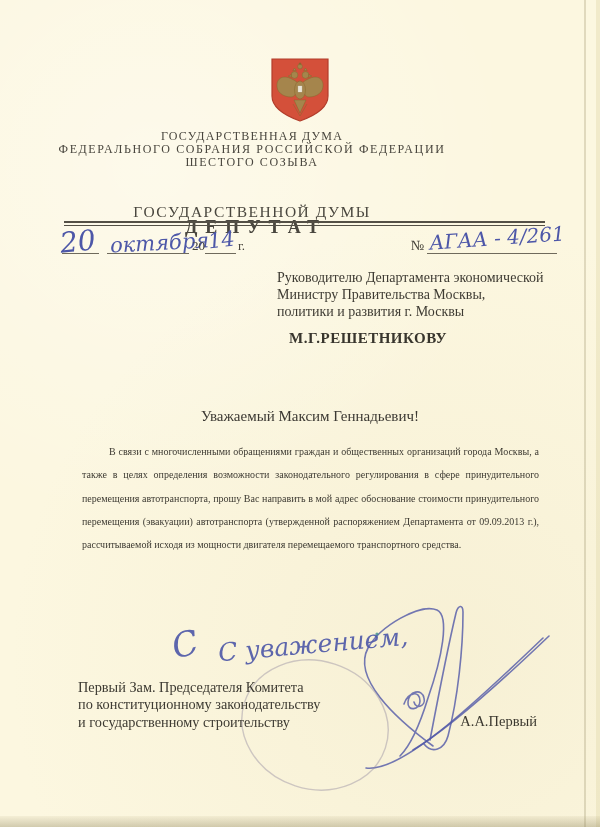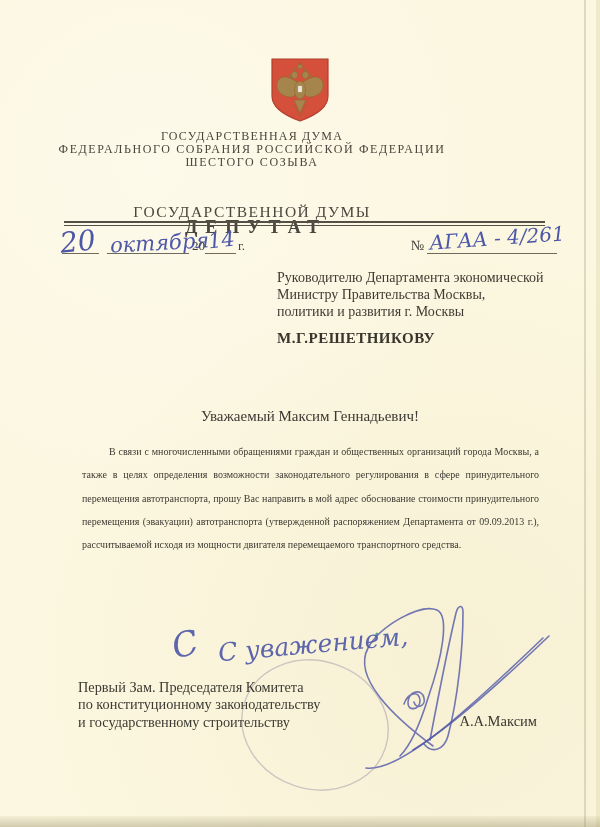--- a/index.html
+++ b/index.html
@@ -33,21 +33,21 @@
   .rule{left:64px;top:221px;width:481px;height:2px;
         border-top:2px solid #545046;border-bottom:1px solid #545046;}
 
   
   .printed{font-size:13px;color:#45423a;}
   .uline{border-bottom:1px solid #6f6a5c;height:1px;}
   .hand{font-family:"DejaVu Serif", serif;font-style:italic;color:#4d57a8;white-space:nowrap;}
 
   
   .addr{left:277px;top:269px;font-size:14px;line-height:17px;color:#3e3b33;}
-  .addr-name{left:277px;top:330px;font-size:15px;font-weight:bold;letter-spacing:.5px;color:#38352d;}
+  .addr-name{left:289px;top:330px;font-size:15px;font-weight:bold;letter-spacing:.5px;color:#38352d;}
 
   .salut{left:80px;top:408px;width:460px;text-align:center;font-size:15px;color:#3c3933;}
 
   .body-par{left:82px;top:440px;width:457px;font-size:10px;line-height:23.3px;
             text-align:justify;text-indent:27px;color:#3d3a32;}
 
   .sign-pos{left:78px;top:679px;font-size:14.3px;line-height:17.3px;color:#3d3a32;}
   .sign-name{left:430px;top:713px;width:107px;text-align:right;font-size:14.5px;color:#3b382f;}
 
   svg{display:block;}
@@ -126,18 +126,18 @@
       <ellipse cx="170" cy="127" rx="74" ry="64" transform="rotate(18 170 127)" fill="none" stroke="rgba(150,142,162,.45)" stroke-width="1.4"></ellipse>
       <circle cx="232" cy="36" r="1.6" fill="rgba(60,140,140,.8)"></circle>
     </svg>
   </div>
 
   <div class="abs sign-pos">
     <div>Первый Зам. Председателя Комитета</div>
     <div>по конституционному законодательству</div>
     <div>и государственному строительству</div>
   </div>
-  <div class="abs sign-name">А.А.Максим</div>
+  <div class="abs sign-name">А.А.Первый</div>
 
   <div class="abs edge-right"></div>
   <div class="abs edge-right2"></div>
   <div class="abs edge-bottom"></div>
 </div>
 
 </body></html>

